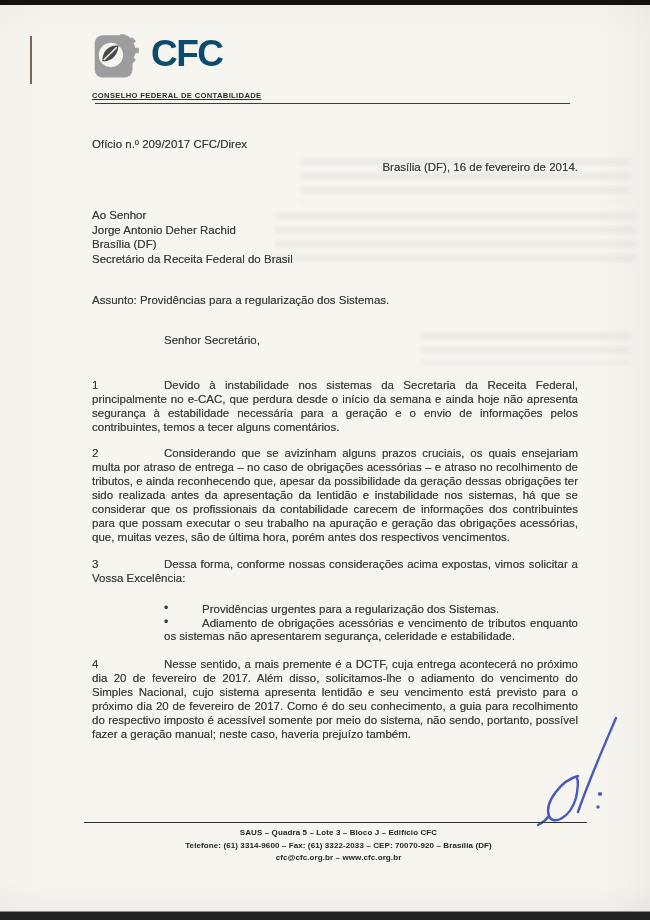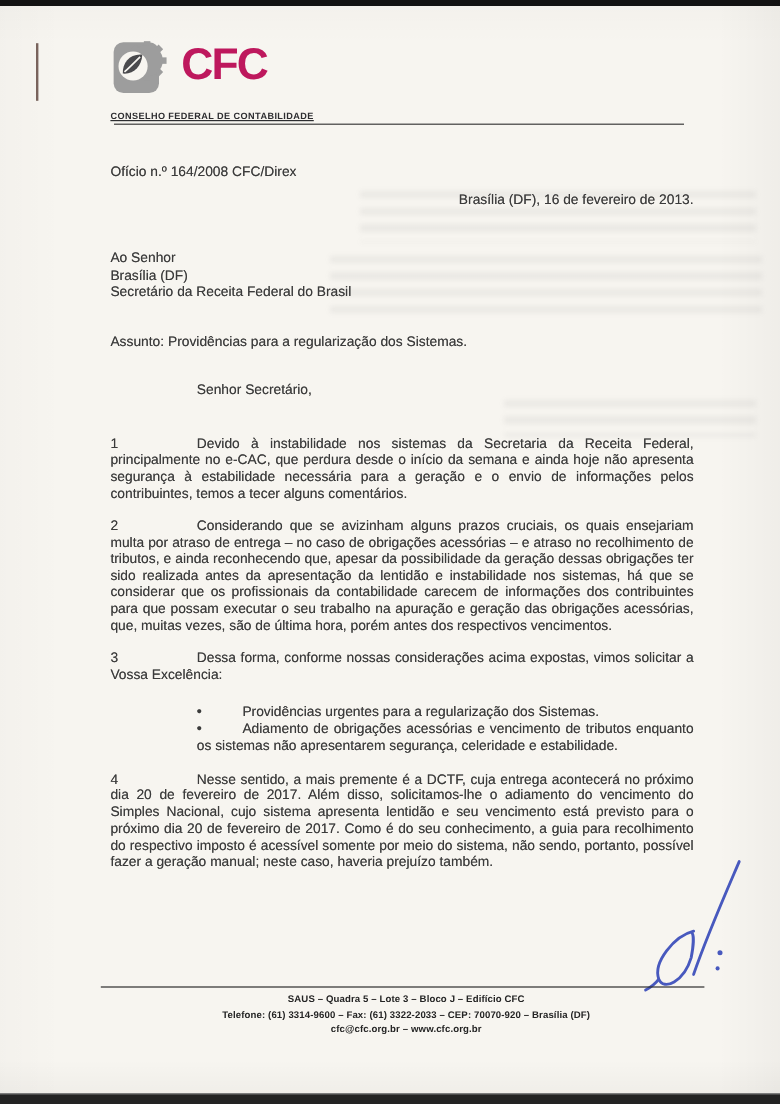--- a/index.html
+++ b/index.html
@@ -16,21 +16,21 @@
   .paper-shade{position:absolute;inset:0;background:
       linear-gradient(90deg, rgba(0,0,0,.015), rgba(0,0,0,0) 8%, rgba(0,0,0,0) 92%, rgba(0,0,0,.03)),
       linear-gradient(180deg, rgba(0,0,0,.02), rgba(0,0,0,0) 4%, rgba(0,0,0,0) 96%, rgba(0,0,0,.04));
     pointer-events:none;}
   
   .ghost{position:absolute;filter:blur(2px);opacity:.5;pointer-events:none;
     background:repeating-linear-gradient(180deg, rgba(0,0,0,0) 0 3px, rgba(135,135,135,.22) 3px 9px, rgba(0,0,0,0) 9px 14px);}
   
   .letterhead{position:absolute;left:92px;top:26px;}
   .logo-row{display:flex;align-items:flex-start;}
-  .logo-acronym{font-weight:800;font-size:37px;letter-spacing:-1.5px;color:#be185d;line-height:1;margin-left:5px;margin-top:9px;}
+  .logo-acronym{font-weight:800;font-size:37px;letter-spacing:-1.5px;color:#0c4a6e;line-height:1;margin-left:5px;margin-top:9px;}
   .org-caption{font-size:7.6px;font-weight:700;letter-spacing:.35px;color:#2d2d30;margin-top:3px;text-decoration:underline;}
   .letterhead-rule{position:absolute;left:95px;top:103px;width:475px;height:0;border-top:1.6px solid #3d3d3d;}
   
   .letter{position:absolute;left:92px;top:138px;width:486px;font-size:11.5px;line-height:13.9px;
     text-shadow:0 0 .5px rgba(59,59,59,.65);}
   .ref-line{text-align:left;}
   .date-line{text-align:right;margin-top:9px;}
   .recipient{margin-top:33px;line-height:14.8px;}
   .subject{margin-top:27px;}
   .subject .bold{font-weight:400;}
@@ -85,25 +85,26 @@
         <path d="M 13 36.5 C 18 32 23 27 27.5 22.5" stroke="#f7f5f0" stroke-width="1.6" fill="none"></path>
       </svg>
     </span>
     <span class="logo-acronym">CFC</span>
   </div>
   <div class="org-caption">CONSELHO FEDERAL DE CONTABILIDADE</div>
 </div>
 <div class="letterhead-rule"></div>
 
 <div class="letter">
-  <div class="ref-line">Ofício n.º 164/2008 CFC/Direx</div>
-  <div class="date-line">Brasília (DF), 16 de fevereiro de 2013.</div>
+  <div class="ref-line">Ofício n.º 209/2017 CFC/Direx</div>
+  <div class="date-line">Brasília (DF), 16 de fevereiro de 2014.</div>
 
   <div class="recipient">
     <div>Ao Senhor</div>
+    <div>Jorge Antonio Deher Rachid</div>
     <div>Brasília (DF)</div>
     <div>Secretário da Receita Federal do Brasil</div>
   </div>
 
   <div class="subject"><span>Assunto: </span><span class="bold">Providências para a regularização dos Sistemas</span><span>.</span></div>
 
   <div class="salutation">Senhor Secretário,</div>
 
   <div class="para p1"><span class="pnum">1</span><span>Devido à instabilidade nos sistemas da Secretaria da Receita Federal, principalmente no e-CAC, que perdura desde o início da semana e ainda hoje não apresenta segurança à estabilidade necessária para a geração e o envio de informações pelos contribuintes, temos a tecer alguns comentários.</span></div>
 

